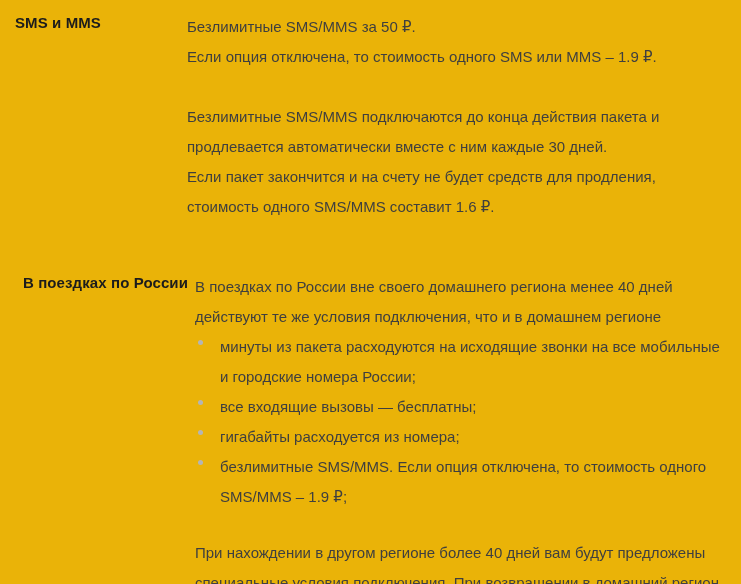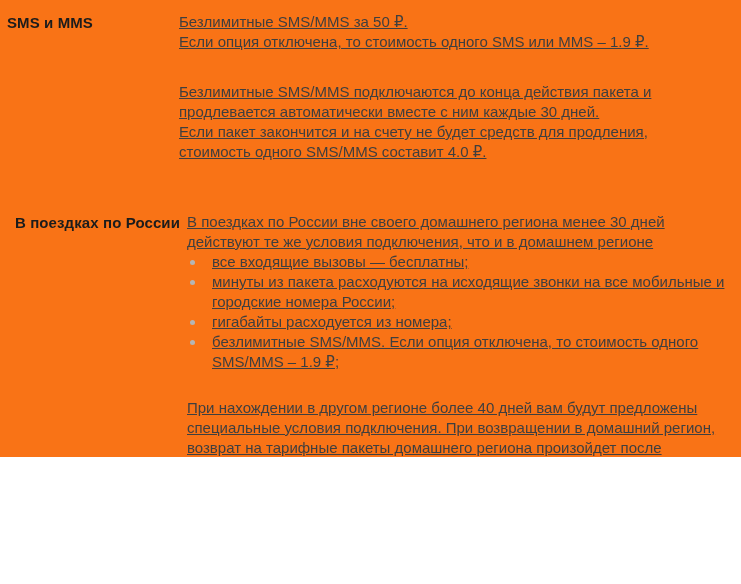--- a/index.html
+++ b/index.html
@@ -4,24 +4,24 @@
 <style>
   html, body {
     margin: 0;
     padding: 0;
     background: #ffffff;
     font-family: "Liberation Sans", "DejaVu Sans", sans-serif;
   }
   .doc {
     position: relative;
     width: 741px;
-    height: 457px;
+    height: 584px;
     box-sizing: border-box;
-    padding: 12px 10px 0 7px;
-    background: #f97316;
+    padding: 12px 10px 0 15px;
+    background: #eab308;
     overflow: hidden;
   }
   .row {
     display: flex;
     align-items: flex-start;
   }
   .row + .row {
     margin-top: 50px;
     margin-left: 8px;
   }
@@ -31,23 +31,22 @@
     font-size: 15px;
     line-height: 21.5px;
     font-weight: bold;
     color: #1c1c1c;
     letter-spacing: 0.1px;
   }
   .content-col {
     flex: 1;
     max-width: 540px;
     font-size: 15px;
-    line-height: 20px;
+    line-height: 30px;
     color: #3f3f3f;
-    text-decoration: underline;
   }
   .para {
     margin: 0;
     white-space: pre-line;
   }
   .para.gap-below {
     margin-bottom: 30px;
   }
   .para.outro {
     margin-top: 26px;
@@ -76,36 +75,36 @@
 <body>
 
 <div class="doc">
 
   <section class="row">
     <div class="label-col">SMS и MMS</div>
     <div class="content-col">
       <p class="para gap-below">Безлимитные SMS/MMS за 50 ₽.
 Если опция отключена, то стоимость одного SMS или MMS – 1.9 ₽.</p>
       <p class="para">Безлимитные SMS/MMS подключаются до конца действия пакета и продлевается автоматически вместе с ним каждые 30 дней.
-Если пакет закончится и на счету не будет средств для продления, стоимость одного SMS/MMS составит 4.0 ₽.</p>
+Если пакет закончится и на счету не будет средств для продления, стоимость одного SMS/MMS составит 1.6 ₽.</p>
     </div>
   </section>
 
   <section class="row">
     <div class="label-col">В поездках по России</div>
     <div class="content-col">
-      <p class="para">В поездках по России вне своего домашнего региона менее 30 дней действуют те же условия подключения, что и в домашнем регионе</p>
+      <p class="para">В поездках по России вне своего домашнего региона менее 40 дней действуют те же условия подключения, что и в домашнем регионе</p>
       <ul class="bullets">
         <li>
           <span class="bullet-dot"></span>
-          <span>все входящие вызовы — бесплатны;</span>
+          <span>минуты из пакета расходуются на исходящие звонки на все мобильные и городские номера России;</span>
         </li>
         <li>
           <span class="bullet-dot"></span>
-          <span>минуты из пакета расходуются на исходящие звонки на все мобильные и городские номера России;</span>
+          <span>все входящие вызовы — бесплатны;</span>
         </li>
         <li>
           <span class="bullet-dot"></span>
           <span>гигабайты расходуется из номера;</span>
         </li>
         <li>
           <span class="bullet-dot"></span>
           <span>безлимитные SMS/MMS. Если опция отключена, то стоимость одного SMS/MMS – 1.9 ₽;</span>
         </li>
       </ul>

